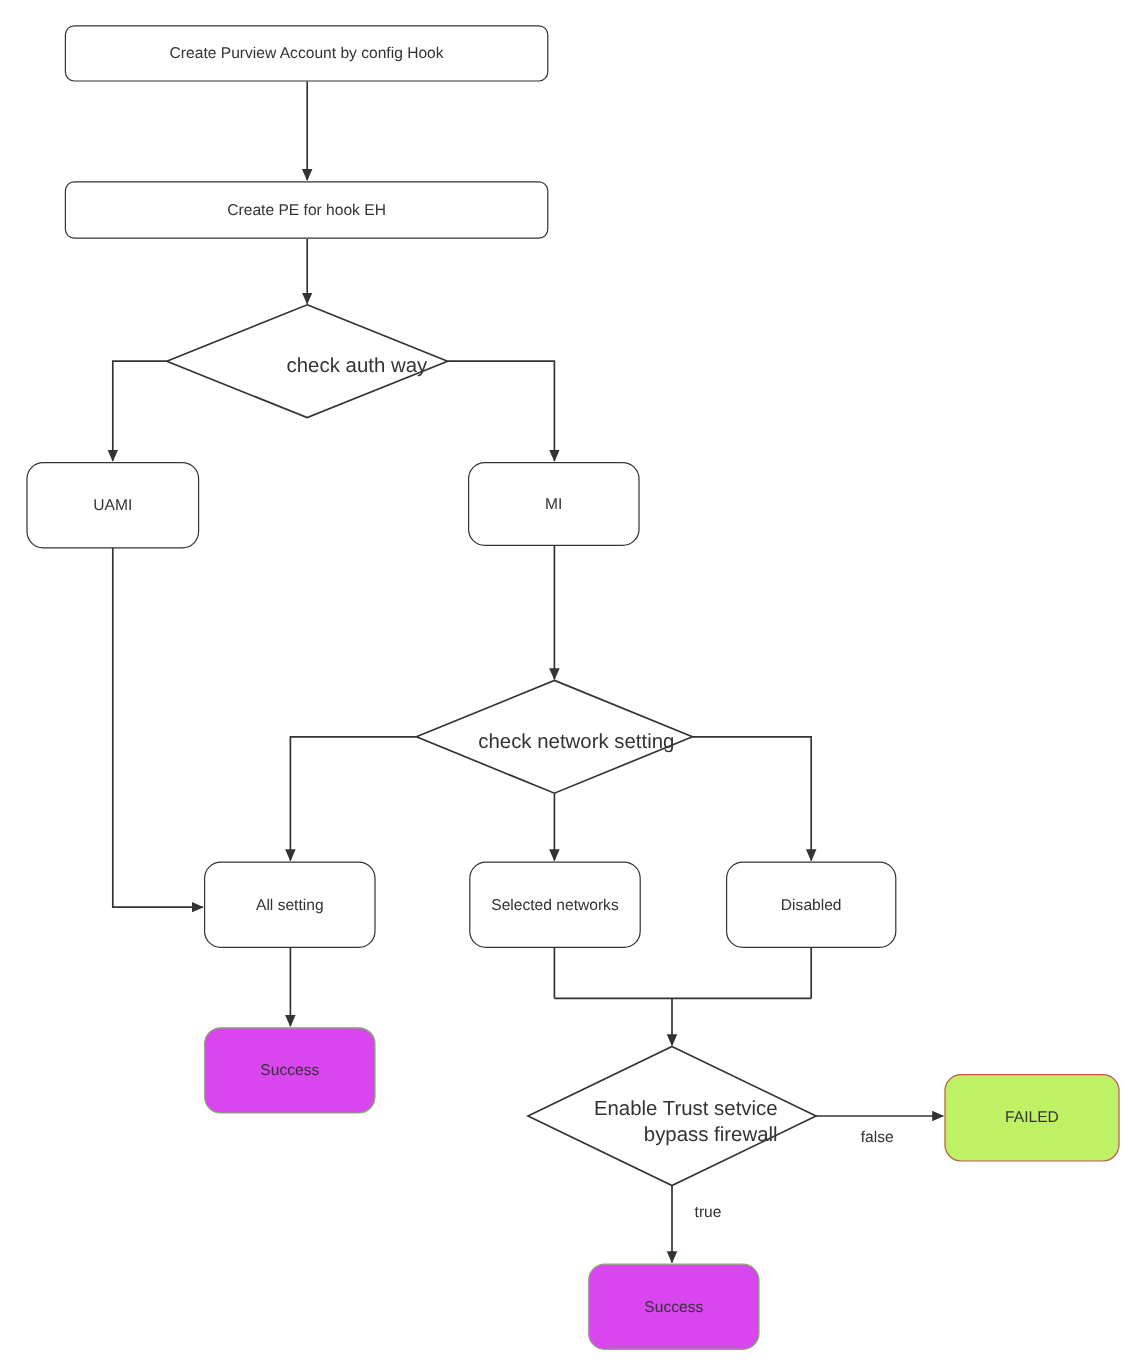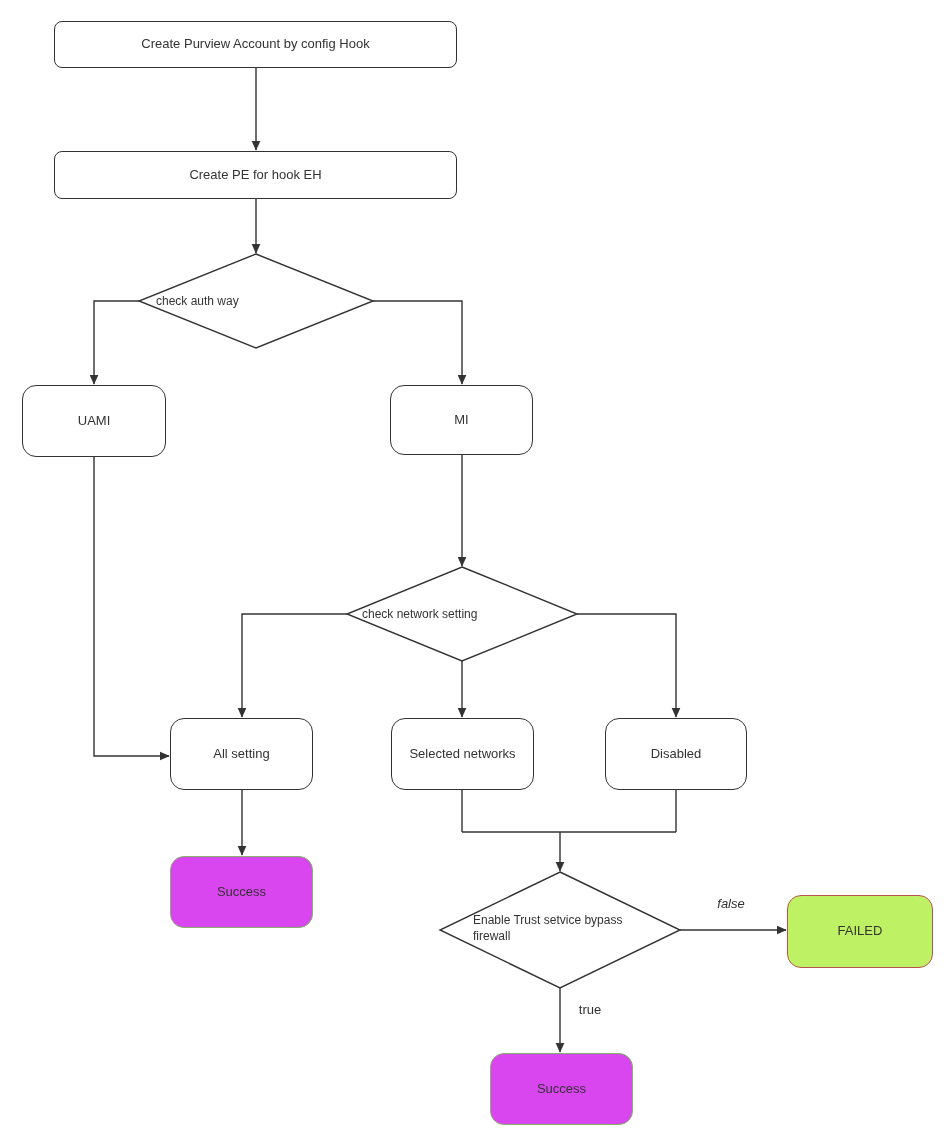--- a/index.html
+++ b/index.html
@@ -35,22 +35,22 @@
     background: #ffffff;
     border: 1.4px solid #333333;
     padding: 2px 8px;
   }
   .proc    { border-radius: 8px; }
   .rounded { border-radius: 14px; }
   .success { background: #d946ef; border-color: #82b366; }
   .failure { background: #bef264; border-color: #b85450; }
   .dlabel {
     position: absolute;
-    text-align: left;
-    font-size: 12px;
+    text-align: right;
+    font-size: 17px;
     line-height: 1.3;
   }
   .elabel {
     position: absolute;
     text-align: center;
     font-size: 13px;
   }
 </style>
 </head>
 <body>
@@ -123,17 +123,17 @@
   <div class="node rounded failure" style="left:787px; top:895px; width:146px; height:73px;">FAILED</div>
 
   <div class="node rounded success" style="left:490px; top:1053px; width:143px; height:72px;">Success</div>
 
   <div class="dlabel" style="left:156px; top:294px; width:200px;">check auth way</div>
 
   <div class="dlabel" style="left:362px; top:607px; width:200px;">check network setting</div>
 
   <div class="dlabel" style="left:473px; top:913px; width:175px;">Enable Trust setvice bypass firewall</div>
 
-  <div class="elabel" style="left:701px; top:896px; width:60px;font-style:italic;">false</div>
+  <div class="elabel" style="left:701px; top:940px; width:60px;">false</div>
 
   <div class="elabel" style="left:570px; top:1002px; width:40px;">true</div>
 
 </div>
 
 </body></html>

